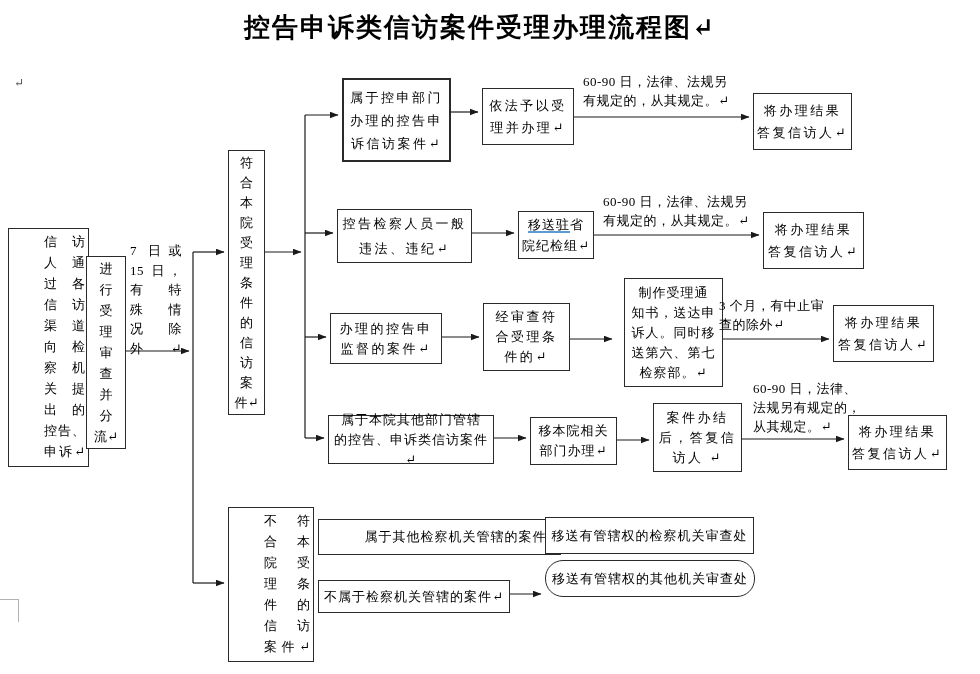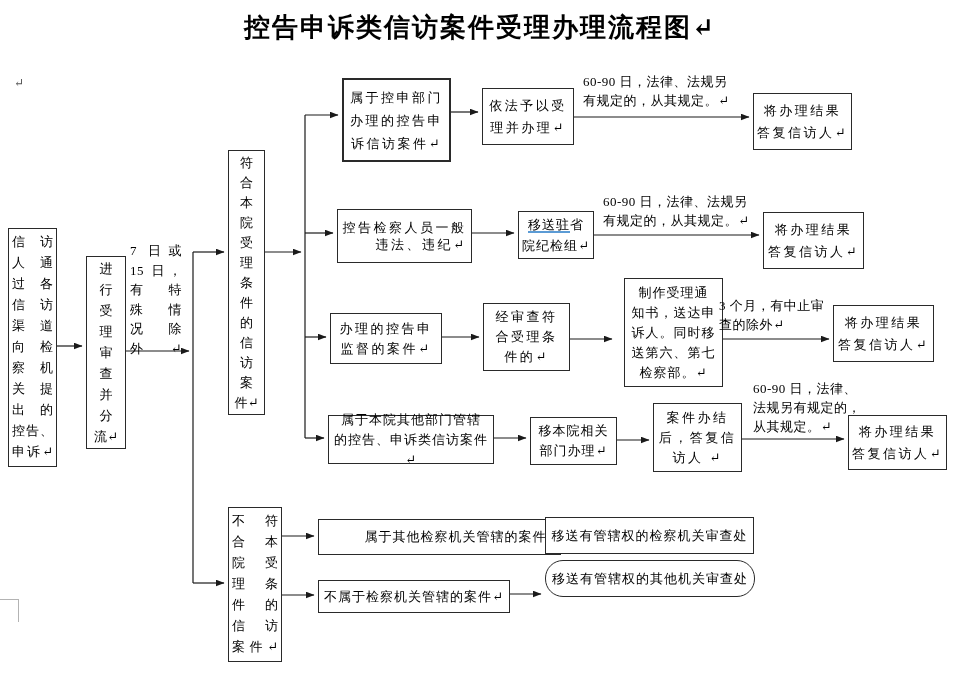--- a/index.html
+++ b/index.html
@@ -8,21 +8,21 @@
   #title{position:absolute;left:0;top:10px;width:960px;text-align:center;
          font-size:26px;font-weight:bold;letter-spacing:2px;white-space:pre-line;}
   .box{position:absolute;border:1px solid #2a2a2a;background:#fff;
        display:flex;align-items:center;justify-content:center;
        font-size:13px;line-height:20px;text-align:center;}
   .bx-inner{white-space:pre-line;letter-spacing:2.5px;}
   .ls0 .bx-inner{letter-spacing:0;}
   .ls1 .bx-inner{letter-spacing:1px;}
   .nowrap .bx-inner{white-space:pre;letter-spacing:1px;}
   .thick{border-width:2px;}
-  .jv{display:block;text-align:justify;text-align-last:justify;
+  .jv{display:block;text-align:justify;text-align-last:justify;padding-left:32px;
       -moz-text-align-last:justify;}
   .jv .bx-inner{display:block;letter-spacing:0;padding:2px 3px;}
   .vcol{line-height:21px;}
   .note{position:absolute;font-size:13px;line-height:19px;white-space:pre-line;
         letter-spacing:0.5px;text-align:left;margin-top:13px;}
   .jnote{text-align:justify;text-align-last:justify;white-space:pre-line;}
   .ulblue{text-decoration:underline;text-decoration-color:#5b9bd5;
           text-decoration-thickness:1.5px;text-underline-offset:2px;}
   #pilcrow-top{position:absolute;left:14px;top:76px;font-size:12px;color:#555;}
   #boundary-mark{position:absolute;left:0;top:599px;width:18px;height:22px;
@@ -142,21 +142,21 @@
     <span class="bx-inner">依法予以受
 理并办理↵</span>
   </div>
   <div class="note" style="left:583px;top:59px;width:212px;">60-90 日，法律、法规另
 有规定的，从其规定。↵</div>
   <div class="box" style="left:753px;top:93px;width:97px;height:55px;line-height:22px;">
     <span class="bx-inner">将办理结果
 答复信访人↵</span>
   </div>
 
-  <div class="box" style="left:337px;top:209px;width:133px;height:52px;line-height:17px;text-align:right;">
+  <div class="box" style="left:337px;top:209px;width:133px;height:52px;line-height:25px;">
     <span class="bx-inner">控告检察人员一般
 违法、违纪↵</span>
   </div>
   <div class="box ls1" style="left:518px;top:211px;width:74px;height:46px;line-height:21px;">
     <span class="bx-inner"><span class="ulblue">移送驻</span><span>省
 院纪检组↵</span></span>
   </div>
   <div class="note" style="left:603px;top:179px;width:212px;">60-90 日，法律、法规另
 有规定的，从其规定。↵</div>
   <div class="box" style="left:763px;top:212px;width:99px;height:55px;line-height:22px;">

